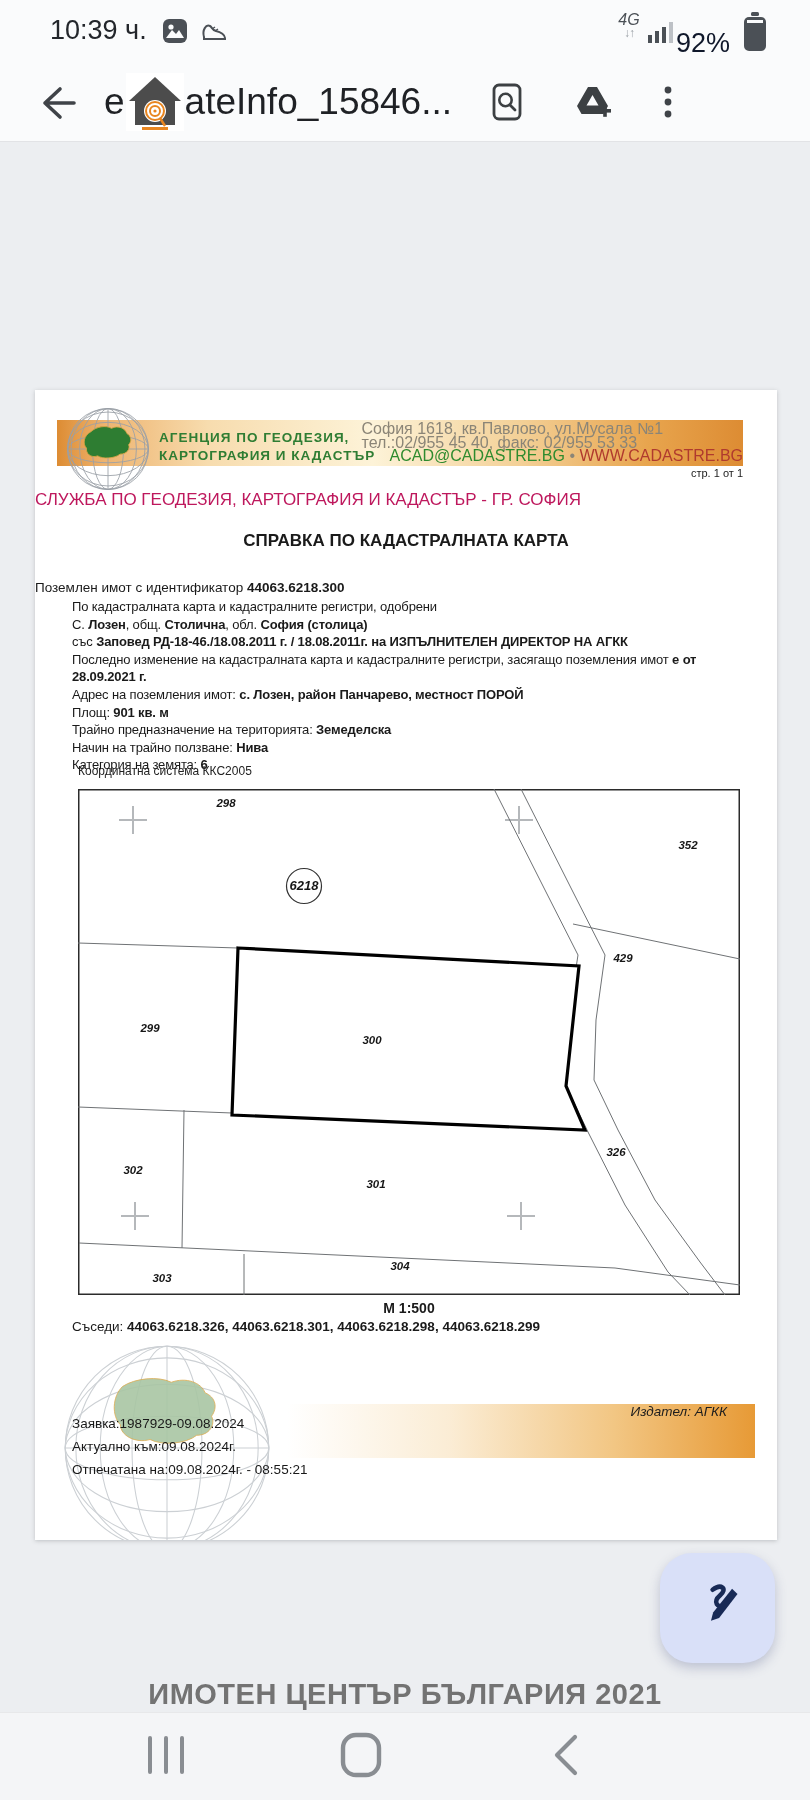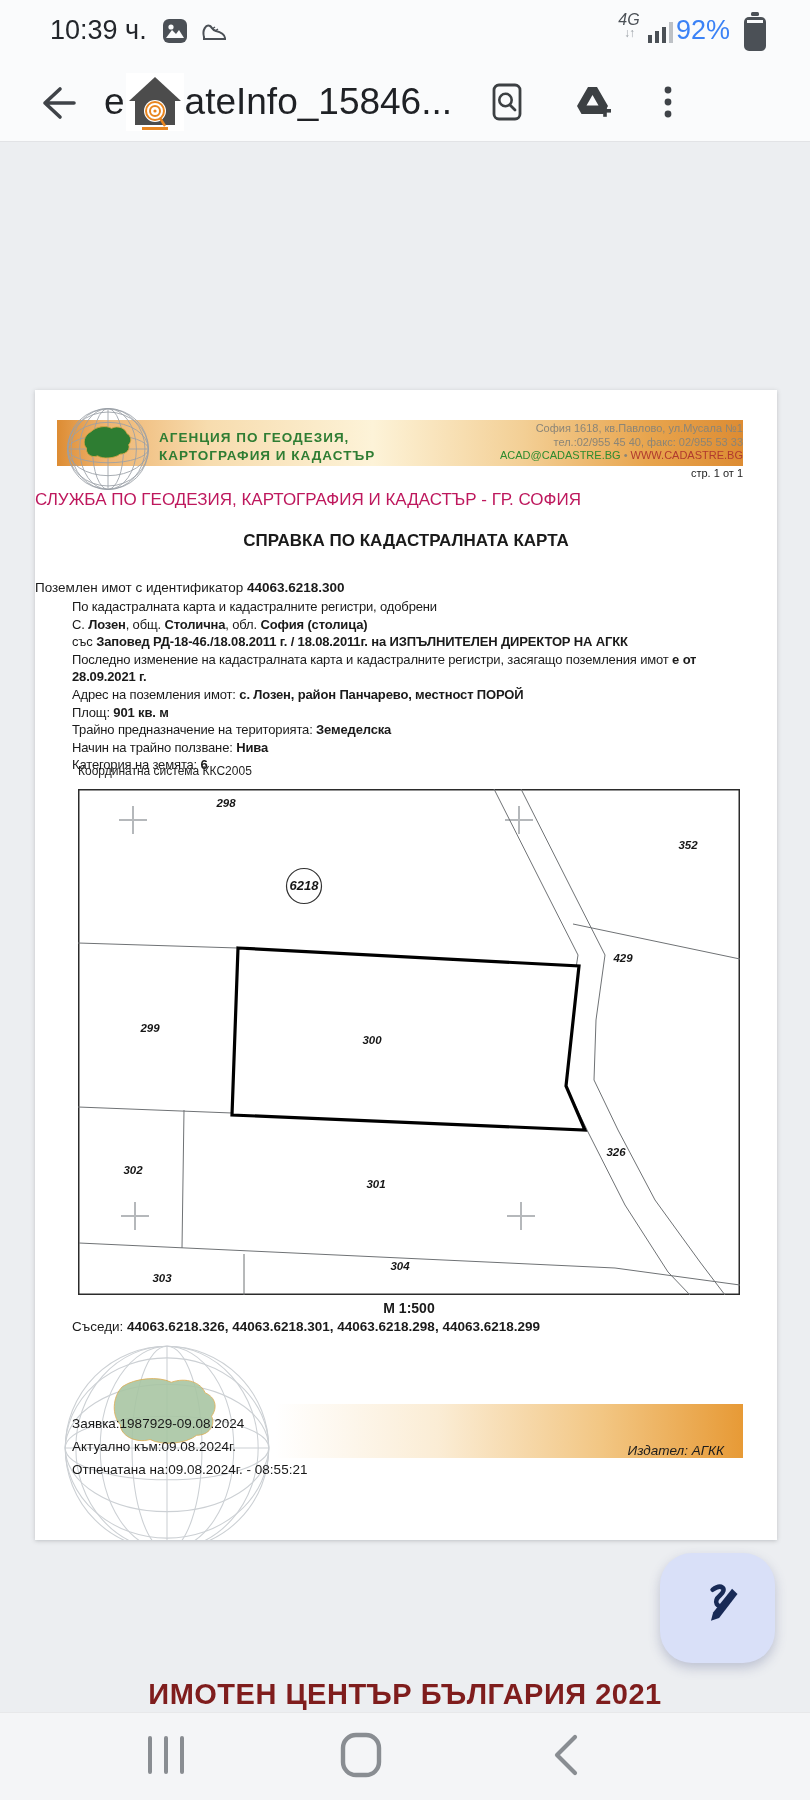--- a/index.html
+++ b/index.html
@@ -10,65 +10,65 @@
   .topbar{position:absolute;left:0;top:0;width:810px;height:142px;background:#fafbfc;border-bottom:1px solid #e2e3e6;}
   .status{position:absolute;left:0;top:0;width:810px;height:62px;}
   .time{position:absolute;left:50px;top:15px;font-size:27px;color:#23262b;}
   .st-ic{position:absolute;top:18px;}
   .ic-img{left:162px;}
   .ic-shoe{left:198px;top:16px;}
   .net{position:absolute;left:612px;top:12px;width:34px;text-align:center;font-style:italic;}
   .net .g4{font-size:16px;color:#4b5056;line-height:16px;}
   .net .arrows{font-size:12px;line-height:10px;color:#9aa0a6;letter-spacing:-1px;}
   .sig{position:absolute;left:648px;top:20px;}
-  .batt-pct{position:absolute;left:676px;top:15px;font-size:27px;color:#3b82f6;}
+  .batt-pct{position:absolute;left:676px;top:28px;font-size:27px;color:#0f172a;}
   .batt{position:absolute;left:744px;top:12px;}
   .appbar{position:absolute;left:0;top:62px;width:810px;height:80px;}
   .backbtn{position:absolute;left:32px;top:16px;width:48px;height:48px;}
   .titlewrap{position:absolute;left:104px;top:8px;height:64px;display:flex;align-items:center;}
   .title-prefix,.title-text{font-size:37px;color:#1f2125;white-space:nowrap;}
   .favicon{width:58px;height:58px;margin:0 1px;position:relative;background:#fff;}
   .abtn{position:absolute;top:14px;width:52px;height:52px;display:flex;align-items:center;justify-content:center;}
   .btn-find{left:481px;}
   .btn-drive{left:567px;}
   .btn-menu{left:642px;}
   
   .page{position:absolute;left:35px;top:390px;width:742px;height:1150px;background:#ffffff;
     box-shadow:0 1px 4px rgba(60,64,67,.25);overflow:hidden;font-family:"Liberation Sans",sans-serif;color:#1a1a1a;}
   .banner{position:absolute;left:22px;top:30px;width:686px;height:46px;
     background:linear-gradient(90deg,#dd8c33 0%,#eeb470 7%,#f7dcae 22%,#fdf3d8 46%,#f3cf95 68%,#e8a54e 86%,#dd8c33 100%);}
   .logo-globe{position:absolute;left:30px;top:16px;width:86px;height:86px;}
   .agency{position:absolute;left:124px;top:39px;font-weight:bold;color:#2f7d33;font-size:13.5px;
     letter-spacing:1px;line-height:18px;white-space:nowrap;}
-  .contact{position:absolute;right:34px;top:32px;text-align:right;font-size:11px;line-height:13.5px;color:#8b8577;white-space:nowrap;}
+  .contact{position:absolute;right:34px;top:32px;text-align:left;font-size:16px;line-height:13.5px;color:#8b8577;white-space:nowrap;}
   .contact .em{color:#2e8b2e;margin-left:28px;}
   .contact .web{color:#b03a2e;}
   .pageno{position:absolute;right:34px;top:77px;font-size:11px;color:#222;}
   .office-title{position:absolute;left:0;top:100px;width:590px;text-align:left;font-size:17px;color:#be185d;}
   .doc-title{position:absolute;left:0;top:141px;width:742px;text-align:center;font-size:17px;font-weight:bold;}
   .subject{position:absolute;left:0;top:190px;width:742px;text-align:left;font-size:13.5px;}
   .body{position:absolute;left:37px;top:208px;width:702px;font-size:13px;line-height:17.6px;letter-spacing:-.15px;}
   .body div{white-space:nowrap;}
   .b{font-weight:bold;}
   .coord{position:absolute;left:43px;top:374px;font-size:12px;color:#222;}
   .map{position:absolute;left:43px;top:399px;}
   .plbl{font-size:11.5px;font-weight:bold;font-style:italic;fill:#161616;text-anchor:middle;}
   .scale{position:absolute;left:43px;top:910px;width:662px;text-align:center;font-weight:bold;font-size:14px;}
   .neighbors{position:absolute;left:37px;top:929px;font-size:13.5px;white-space:nowrap;}
-  .issuer-bar{position:absolute;left:240px;top:1014px;width:468px;height:54px;
+  .issuer-bar{position:absolute;left:252px;top:1014px;width:468px;height:54px;
     background:linear-gradient(90deg,rgba(255,255,255,0) 0%,rgba(250,233,205,.85) 35%,#f2c683 70%,#e79a36 100%);
-    display:flex;align-items:flex-end;justify-content:flex-end;padding-right:19px;}
+    display:flex;align-items:flex-start;justify-content:flex-end;padding-right:28px;}
   .issuer{font-style:italic;font-size:13.5px;color:#1d1d1d;}
   .footer-globe{position:absolute;left:26px;top:952px;width:212px;height:212px;}
   .footer-lines{position:absolute;left:37px;top:1022px;font-size:13.5px;line-height:23.2px;color:#191919;white-space:nowrap;}
   
   .fab{position:absolute;left:660px;top:1553px;width:115px;height:110px;border-radius:32px;background:#d9e0f8;
     box-shadow:0 5px 12px rgba(70,80,130,.28);display:flex;align-items:center;justify-content:center;}
   .watermark{position:absolute;left:0;top:1678px;width:810px;text-align:center;font-size:29px;font-weight:bold;
-    color:#7f1d1d;letter-spacing:.5px;white-space:nowrap;}
+    color:#737373;letter-spacing:.5px;white-space:nowrap;}
   .navbar{position:absolute;left:0;top:1712px;width:810px;height:88px;background:#f4f5f7;border-top:1px solid #e7e8ea;}
   .navbtn{position:absolute;top:18px;width:56px;height:52px;display:flex;align-items:center;justify-content:center;}
   .nav-recents{left:138px;}
   .nav-home{left:333px;}
   .nav-back{left:537px;}
 </style>
 </head>
 <body>
 
 <div class="screen">

